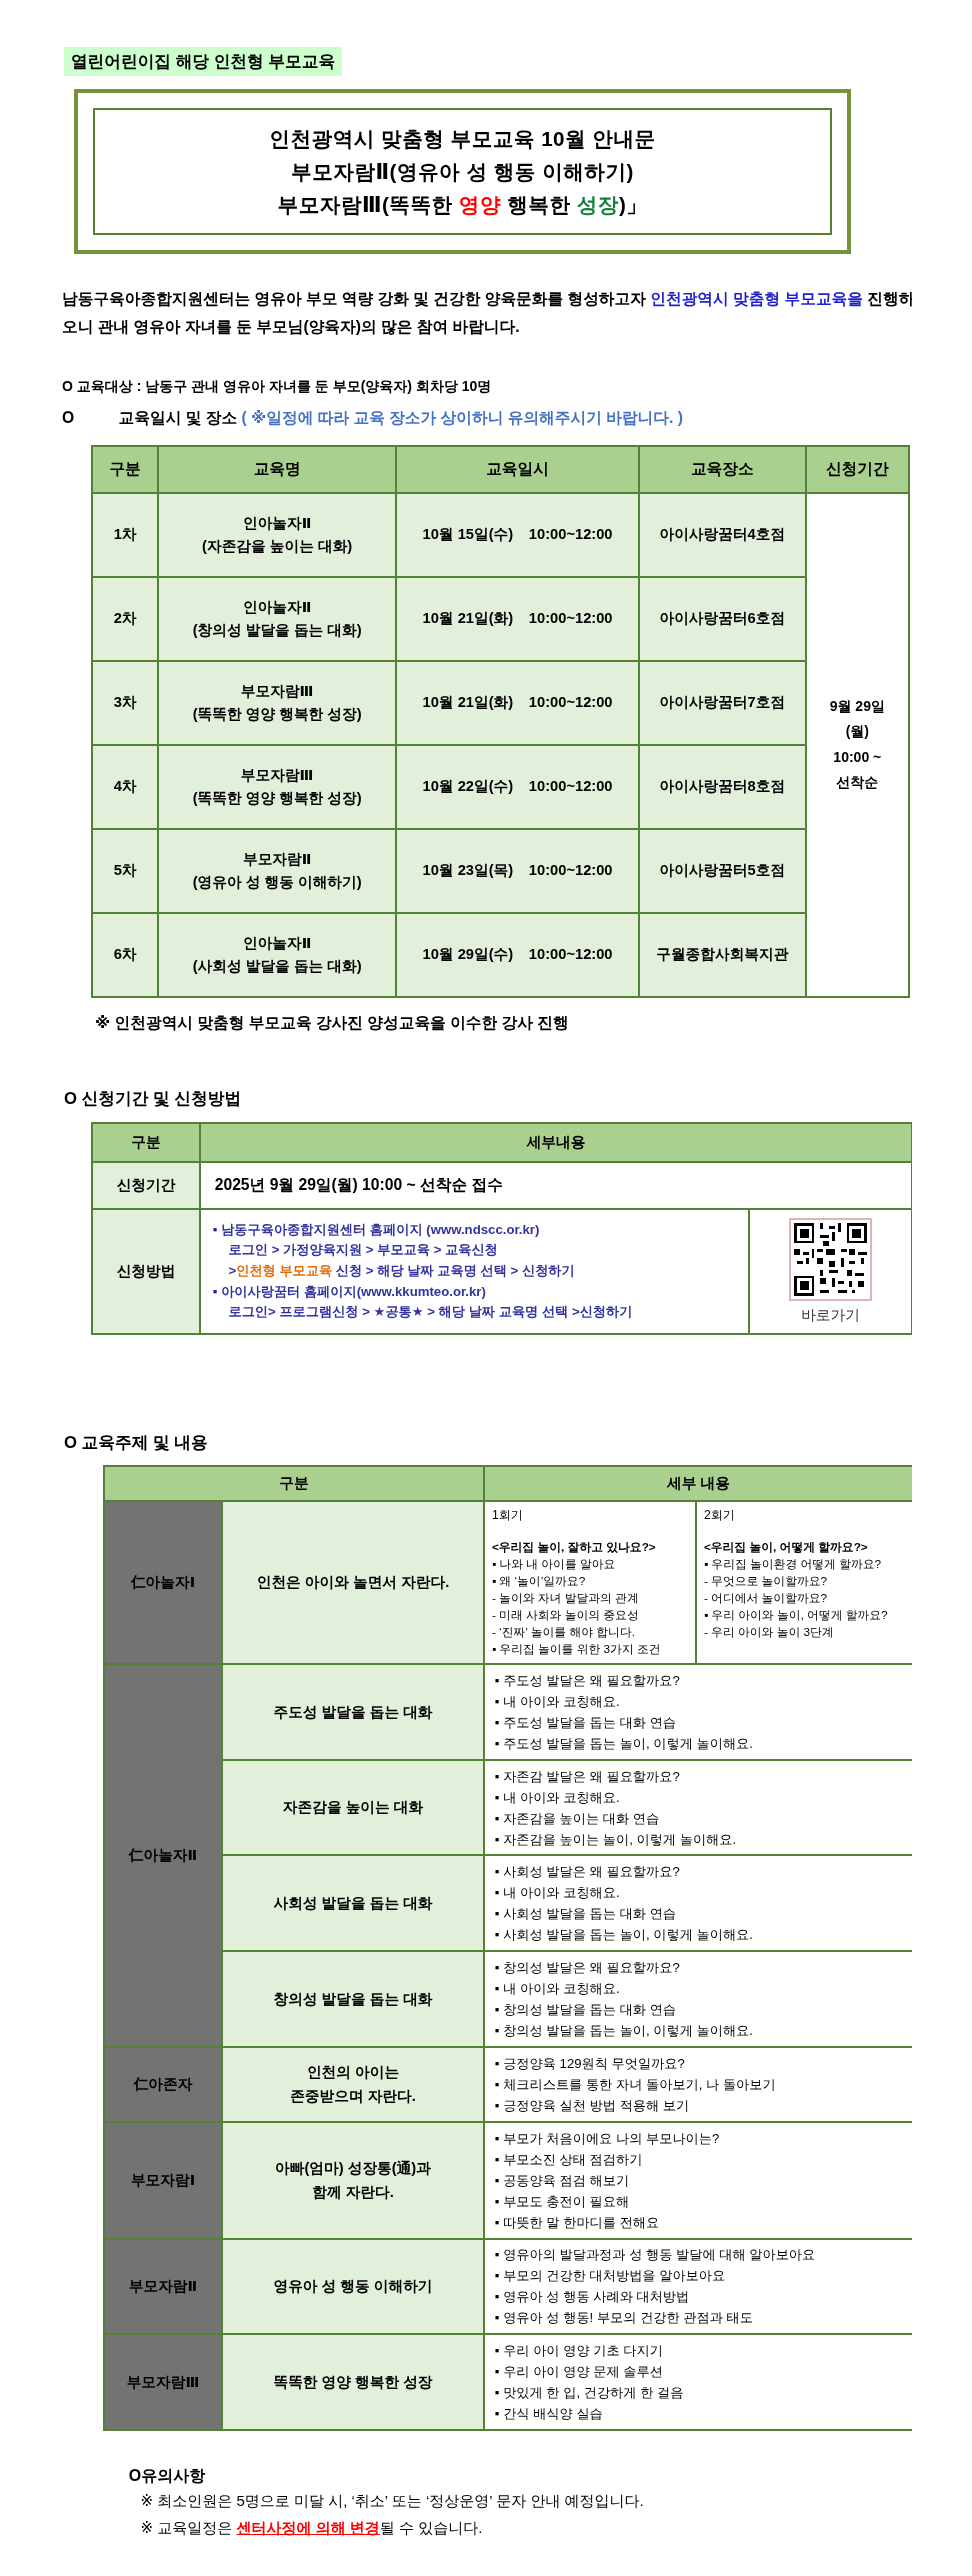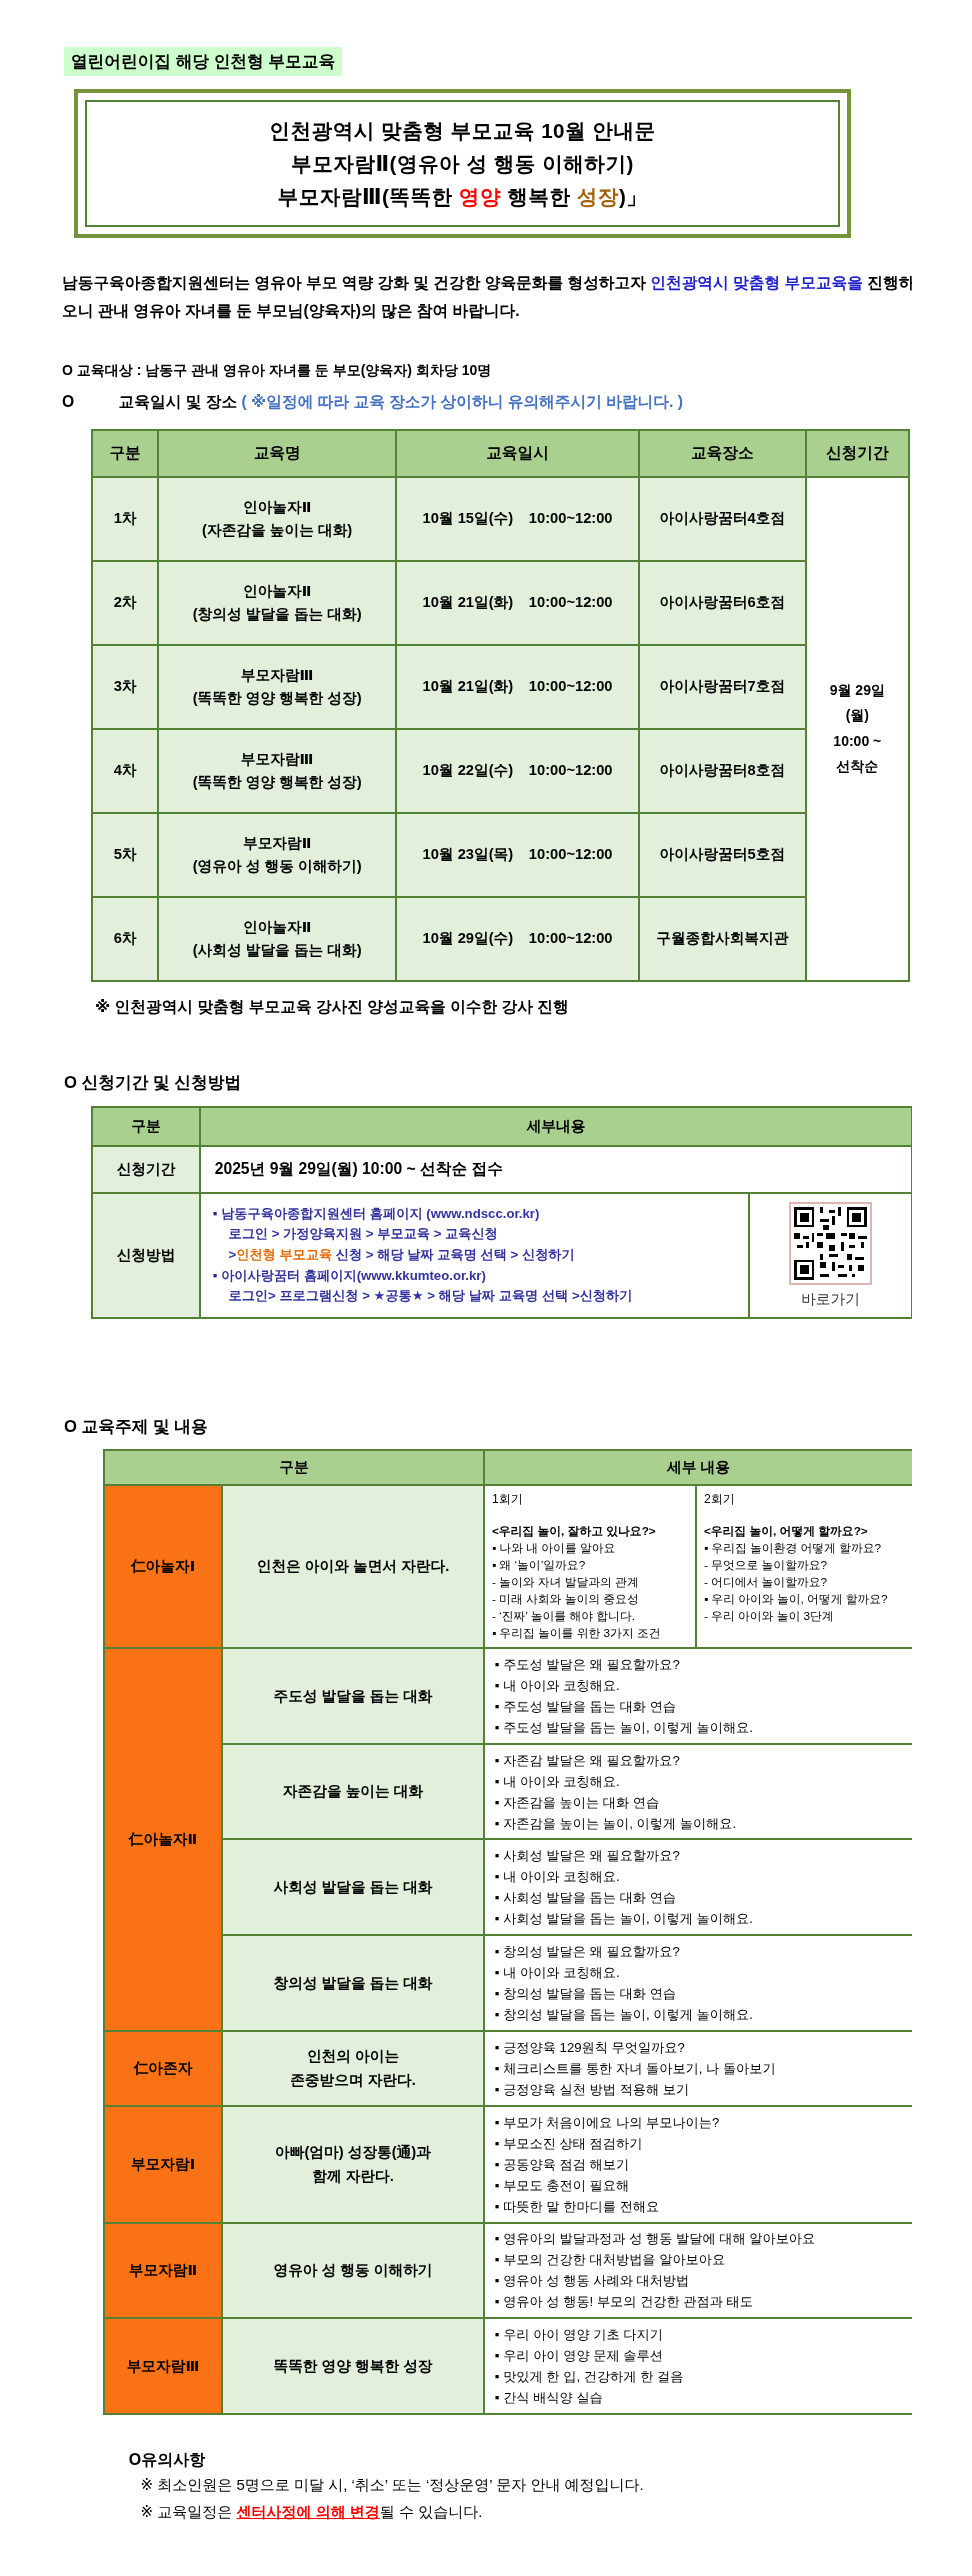--- a/index.html
+++ b/index.html
@@ -3,21 +3,21 @@
 <meta charset="utf-8">
 <style>
   html,body{margin:0;padding:0;background:#fff}
   .doc{width:912px;height:2576px;box-sizing:border-box;position:relative;background:#fff;
        font-family:"Liberation Sans","DejaVu Sans",sans-serif;color:#000;
        padding:47px 51px 0 62px;overflow:hidden}
 
   .top-label{display:inline-block;background:#ccffcc;font-weight:bold;font-size:16.7px;
              padding:2.9px 6.9px;margin-left:2px}
 
-  .title-box{margin:13.7px 9.8px 0 11.8px;border:4.9px solid #76933c;padding:7px;background:#fff}
+  .title-box{margin:13.7px 9.8px 0 11.8px;border:4.9px solid #76933c;padding:15px;background:#fff}
   .title-inner{border:2px solid #548235;padding:11.8px 7.8px;text-align:center}
   .t-line{font-size:20.6px;font-weight:bold;line-height:33px;letter-spacing:0.5px}
 
   .intro{margin:31px 0 0 0;font-size:15.7px;line-height:28px;font-weight:600;width:854px}
 
   .obj-line{margin-top:37px;font-size:14px;font-weight:600}
   .sched-line{margin-top:11.8px;font-size:15.7px;font-weight:600}
 
   table{border-collapse:collapse}
   .sched{margin:15.7px 0 0 29px;table-layout:fixed;width:819px}
@@ -40,21 +40,21 @@
   .m-line{font-size:13.2px;line-height:20.6px;font-weight:600}
   .m-line.ind{padding-left:15.7px}
   .apply td.qrcell{background:#fff;text-align:center;vertical-align:middle}
   .qr-frame{display:inline-block;border:2.9px solid #dfb4b1;padding:2.9px;background:#fff;line-height:0}
   .qr-label{font-size:14.7px;margin-top:4.9px;color:#333}
 
   .sec-head2{margin:96px 0 0 2px;font-size:16.7px;font-weight:bold}
   .topics{margin:11.8px 0 0 41px;table-layout:fixed;width:807px}
   .topics th,.topics td{border:2px solid #538135}
   .topics th{background:#a9d08e;height:31px;font-size:14.7px;font-weight:bold;text-align:center}
-  .topics td.cat{background:#f97316;text-align:center;font-weight:bold;font-size:14.7px;vertical-align:middle}
+  .topics td.cat{background:#737373;text-align:center;font-weight:bold;font-size:14.7px;vertical-align:middle}
   .topics td.topic{background:#e2efda;text-align:center;font-weight:bold;font-size:14.7px;
                    vertical-align:middle;white-space:pre-line;line-height:24.5px}
   .topics td.sess{background:#fff;vertical-align:top;padding:4.9px 6.9px;font-size:11.8px;line-height:17px}
   .sess-label{font-size:12.2px}
   .sess-title{font-weight:bold;margin-top:14.7px}
   .topics td.det{background:#fff;padding:4.9px 9.8px;font-size:13.2px;line-height:21px;vertical-align:middle}
   .r1{height:147px}
   .rG{height:84px}
   .r6{height:65px}
   .r7{height:110px}
@@ -69,21 +69,21 @@
 <body>
 
 <div class="doc">
 
   <div class="top-label">열린어린이집 해당 인천형 부모교육</div>
 
   <div class="title-box">
     <div class="title-inner">
       <div class="t-line">인천광역시 맞춤형 부모교육 10월 안내문</div>
       <div class="t-line">부모자람Ⅱ(영유아 성 행동 이해하기)</div>
-      <div class="t-line"><span>부모자람Ⅲ(똑똑한 </span><span style="color: rgb(255, 0, 0);">영양</span><span> 행복한 </span><span style="color: #a16207;">성장</span><span>)」</span></div>
+      <div class="t-line"><span>부모자람Ⅲ(똑똑한 </span><span style="color: rgb(255, 0, 0);">영양</span><span> 행복한 </span><span style="color: #15803d;">성장</span><span>)」</span></div>
     </div>
   </div>
 
   <p class="intro"><span>남동구육아종합지원센터는 영유아 부모 역량 강화 및 건강한 양육문화를 형성하고자 </span><span style="color: rgb(34, 34, 204); font-weight: bold;">인천광역시 맞춤형 부모교육을</span><span> 진행하오니 관내 영유아 자녀를 둔 부모님(양육자)의 많은 참여 바랍니다.</span></p>
 
   <div class="obj-line"><span style="font-weight: bold;">O </span><span style="font-weight: bold;">교육대상 : </span><span>남동구 관내 영유아 자녀를 둔 부모(양육자) 회차당 10명</span></div>
   <div class="sched-line"><span style="font-weight: bold;">O </span><span style="font-weight: bold; margin-left: 40px;">교육일시 및 장소 </span><span style="color: rgb(68, 114, 196);">( ※일정에 따라 교육 장소가 상이하니 유의해주시기 바랍니다. )</span></div>
 
   <table class="sched">
     <colgroup>

